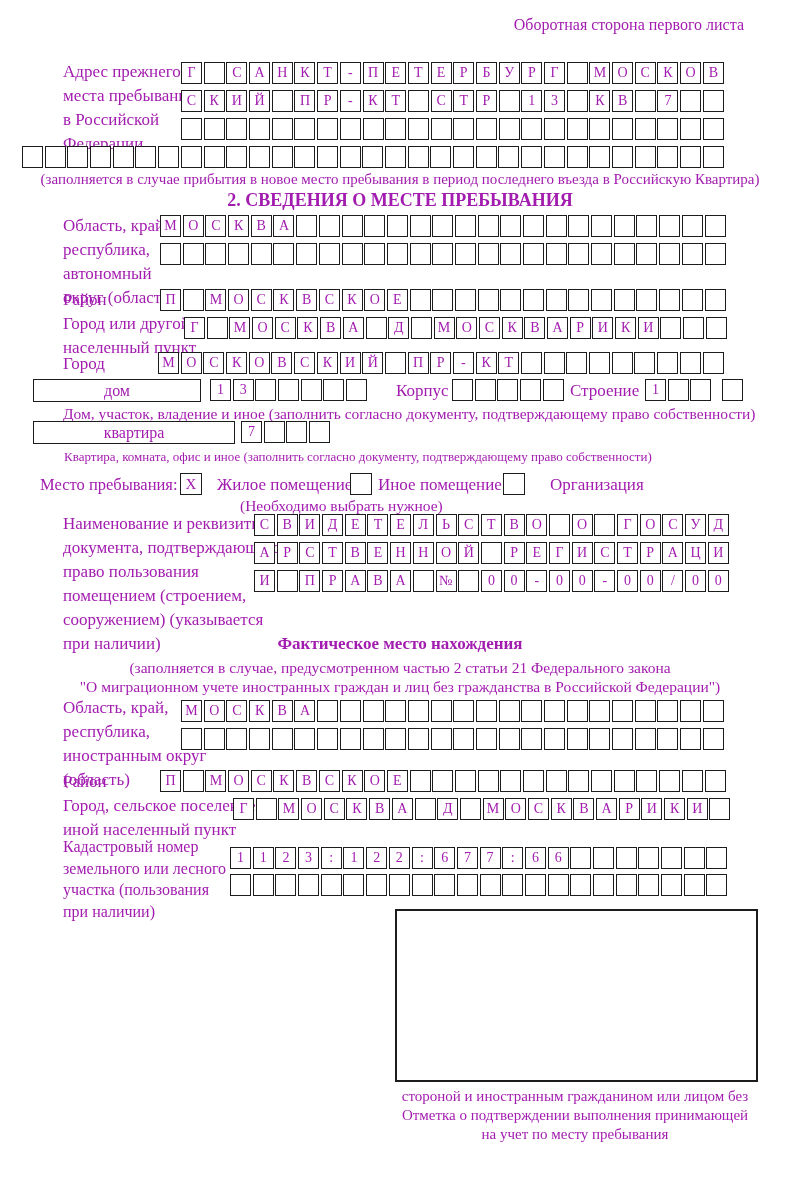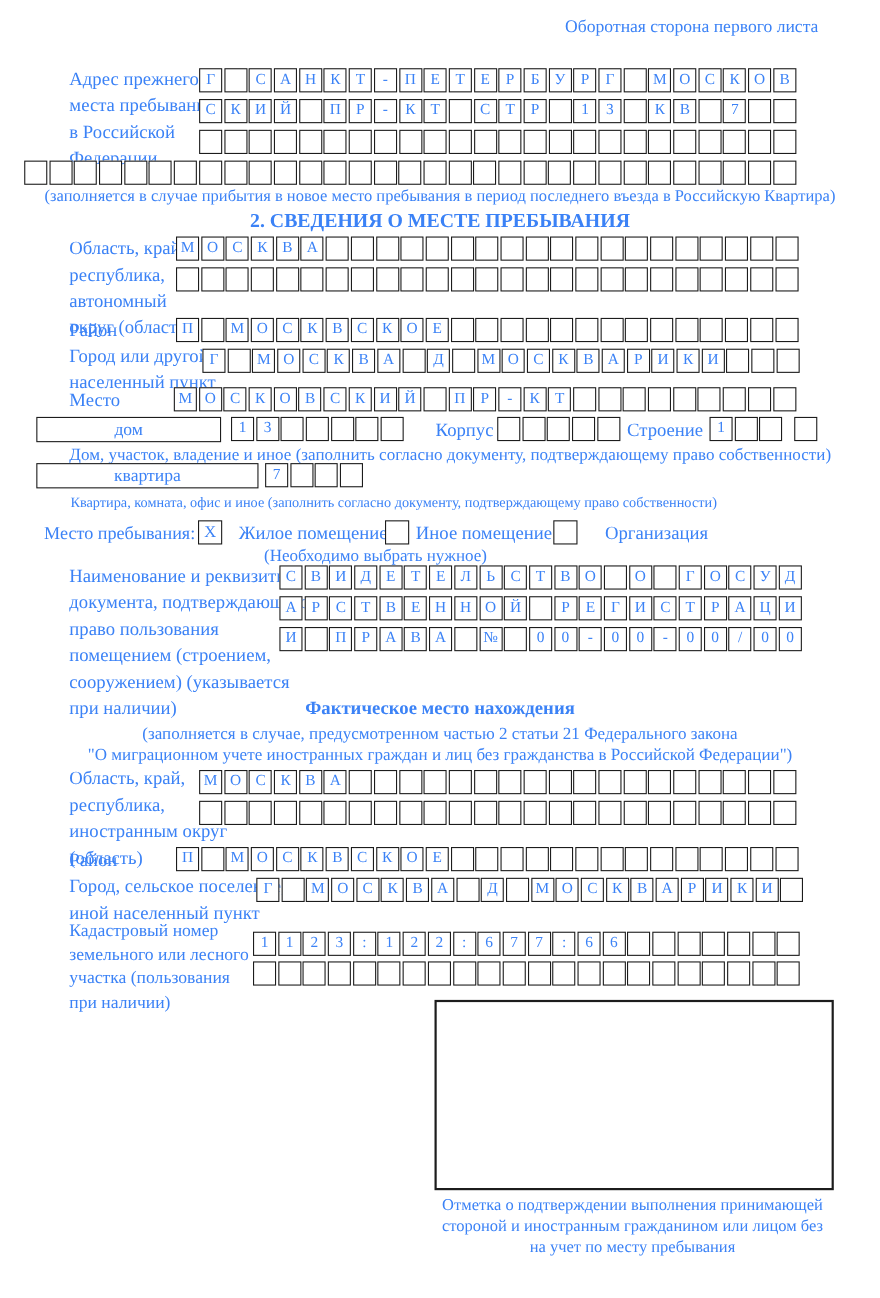--- a/index.html
+++ b/index.html
@@ -1,17 +1,17 @@
 <!DOCTYPE html>
 <html><head>
 <meta charset="utf-8">
 <style>
   html,body{margin:0;padding:0;background:#fff;}
   .page{position:relative;width:800px;height:1180px;background:#fff;overflow:hidden;
-        font-family:"Liberation Serif", "DejaVu Serif", serif;color:#3b82f6;}
+        font-family:"Liberation Serif", "DejaVu Serif", serif;color:#a21caf;}
   .abs{position:absolute;}
   .lbl{font-size:17px;line-height:24px;white-space:nowrap;}
   .note{font-size:15px;white-space:nowrap;}
   .center{left:0;width:800px;text-align:center;}
   .title{font-weight:bold;font-size:18px;}
   .row{white-space:nowrap;height:24px;}
   .cell{display:inline-block;width:19px;height:20px;border:1.6px solid #1c1c1c;margin-right:1.7px;
         text-align:center;font-size:14px;line-height:20px;vertical-align:top;background:#fff;}
   .checkbox{display:inline-block;width:20px;height:20px;border:1.7px solid #1c1c1c;text-align:center;
         font-size:15px;line-height:20px;vertical-align:top;background:#fff;}
@@ -52,21 +52,21 @@
 
   <div class="abs lbl" style="left:63px;top:288px">Район</div>
   <div class="abs row" style="left:160px;top:289px"><span class="cell">П</span><span class="cell"></span><span class="cell">М</span><span class="cell">О</span><span class="cell">С</span><span class="cell">К</span><span class="cell">В</span><span class="cell">С</span><span class="cell">К</span><span class="cell">О</span><span class="cell">Е</span><span class="cell"></span><span class="cell"></span><span class="cell"></span><span class="cell"></span><span class="cell"></span><span class="cell"></span><span class="cell"></span><span class="cell"></span><span class="cell"></span><span class="cell"></span><span class="cell"></span><span class="cell"></span><span class="cell"></span><span class="cell"></span></div>
 
   <div class="abs lbl" style="left:63px;top:312px">
     <div>Город или другой</div>
     <div>населенный пункт</div>
   </div>
   <div class="abs row" style="left:184px;top:317px"><span class="cell">Г</span><span class="cell"></span><span class="cell">М</span><span class="cell">О</span><span class="cell">С</span><span class="cell">К</span><span class="cell">В</span><span class="cell">А</span><span class="cell"></span><span class="cell">Д</span><span class="cell"></span><span class="cell">М</span><span class="cell">О</span><span class="cell">С</span><span class="cell">К</span><span class="cell">В</span><span class="cell">А</span><span class="cell">Р</span><span class="cell">И</span><span class="cell">К</span><span class="cell">И</span><span class="cell"></span><span class="cell"></span><span class="cell"></span></div>
 
-  <div class="abs lbl" style="left:63px;top:352px">Место</div>
+  <div class="abs lbl" style="left:63px;top:352px">Город</div>
   <div class="abs row" style="left:158px;top:352px"><span class="cell">М</span><span class="cell">О</span><span class="cell">С</span><span class="cell">К</span><span class="cell">О</span><span class="cell">В</span><span class="cell">С</span><span class="cell">К</span><span class="cell">И</span><span class="cell">Й</span><span class="cell"></span><span class="cell">П</span><span class="cell">Р</span><span class="cell">-</span><span class="cell">К</span><span class="cell">Т</span><span class="cell"></span><span class="cell"></span><span class="cell"></span><span class="cell"></span><span class="cell"></span><span class="cell"></span><span class="cell"></span><span class="cell"></span><span class="cell"></span></div>
 
   <div class="abs widebox" style="left:33px;top:379px;width:166px">дом</div>
   <div class="abs row" style="left:210px;top:379px"><span class="cell">1</span><span class="cell">3</span><span class="cell"></span><span class="cell"></span><span class="cell"></span><span class="cell"></span><span class="cell"></span></div>
   <div class="abs lbl" style="left:396px;top:379px">Корпус</div>
   <div class="abs row" style="left:452px;top:379px"><span class="cell"></span><span class="cell"></span><span class="cell"></span><span class="cell"></span><span class="cell"></span></div>
   <div class="abs lbl" style="left:570px;top:379px">Строение</div>
   <div class="abs row" style="left:645px;top:379px"><span class="cell">1</span><span class="cell"></span><span class="cell"></span></div>
   <div class="abs row" style="left:722px;top:379px"><span class="cell"></span></div>
   <div class="abs note" style="left:63px;top:405px;font-size:15.5px">Дом, участок, владение и иное (заполнить согласно документу, подтверждающему право собственности)</div>
@@ -122,18 +122,18 @@
     <div>Кадастровый номер</div>
     <div>земельного или лесного</div>
     <div>участка (пользования</div>
     <div>при наличии)</div>
   </div>
   <div class="abs row" style="left:230px;top:847px"><span class="cell">1</span><span class="cell">1</span><span class="cell">2</span><span class="cell">3</span><span class="cell">:</span><span class="cell">1</span><span class="cell">2</span><span class="cell">2</span><span class="cell">:</span><span class="cell">6</span><span class="cell">7</span><span class="cell">7</span><span class="cell">:</span><span class="cell">6</span><span class="cell">6</span><span class="cell"></span><span class="cell"></span><span class="cell"></span><span class="cell"></span><span class="cell"></span><span class="cell"></span><span class="cell"></span></div>
   <div class="abs row" style="left:230px;top:874px"><span class="cell"></span><span class="cell"></span><span class="cell"></span><span class="cell"></span><span class="cell"></span><span class="cell"></span><span class="cell"></span><span class="cell"></span><span class="cell"></span><span class="cell"></span><span class="cell"></span><span class="cell"></span><span class="cell"></span><span class="cell"></span><span class="cell"></span><span class="cell"></span><span class="cell"></span><span class="cell"></span><span class="cell"></span><span class="cell"></span><span class="cell"></span><span class="cell"></span></div>
 
   <div class="abs stampbox" style="left:395px;top:909px;width:359px;height:169px"></div>
   <div class="abs cap" style="left:380px;top:1087px;width:390px">
+    <div>стороной и иностранным гражданином или лицом без</div>
     <div>Отметка о подтверждении выполнения принимающей</div>
-    <div>стороной и иностранным гражданином или лицом без</div>
     <div>на учет по месту пребывания</div>
   </div>
 
 </div>
 
 </body></html>

